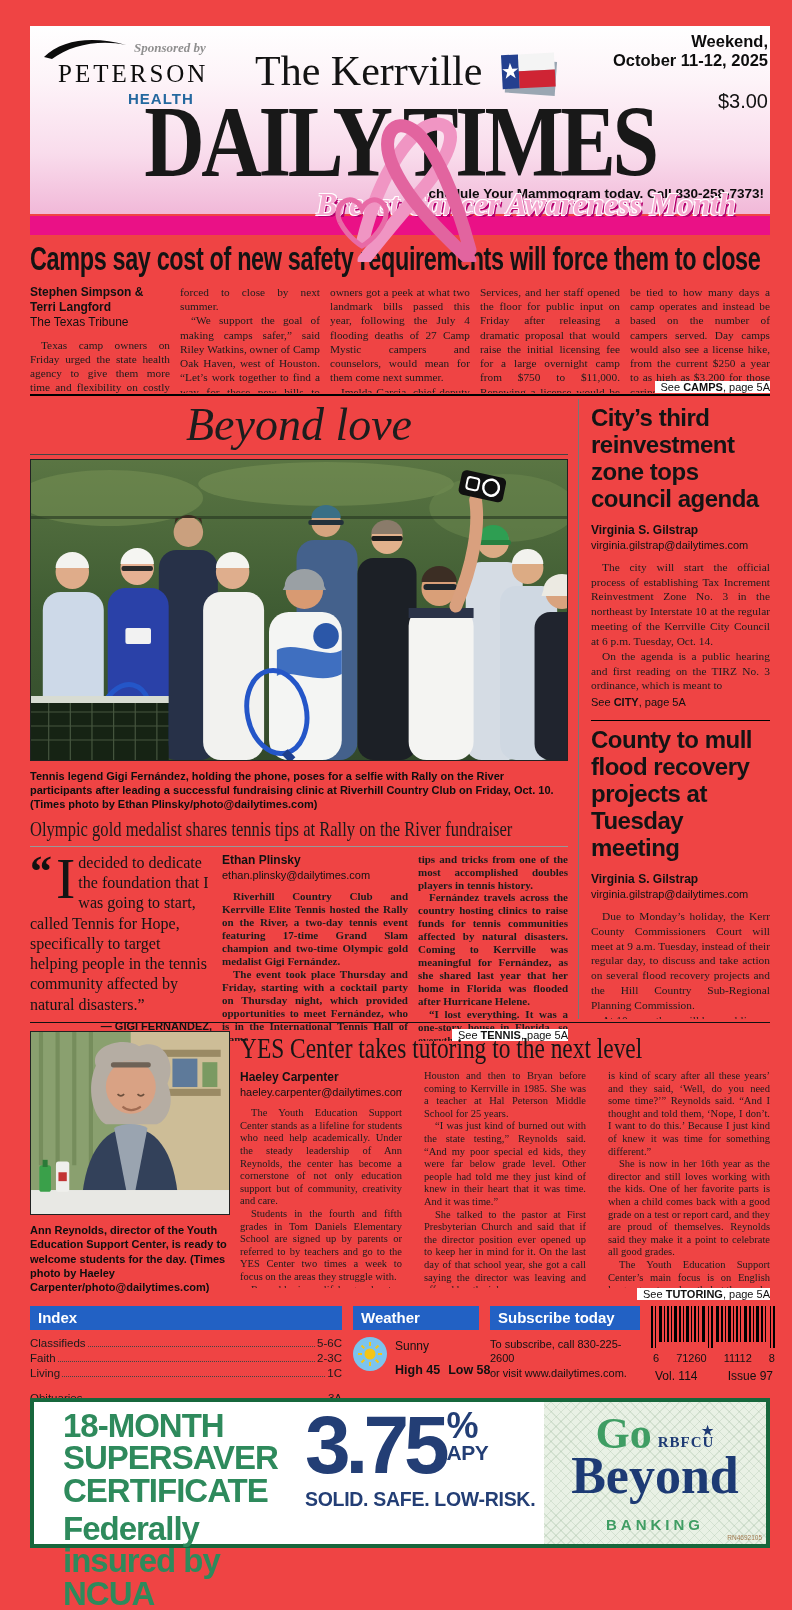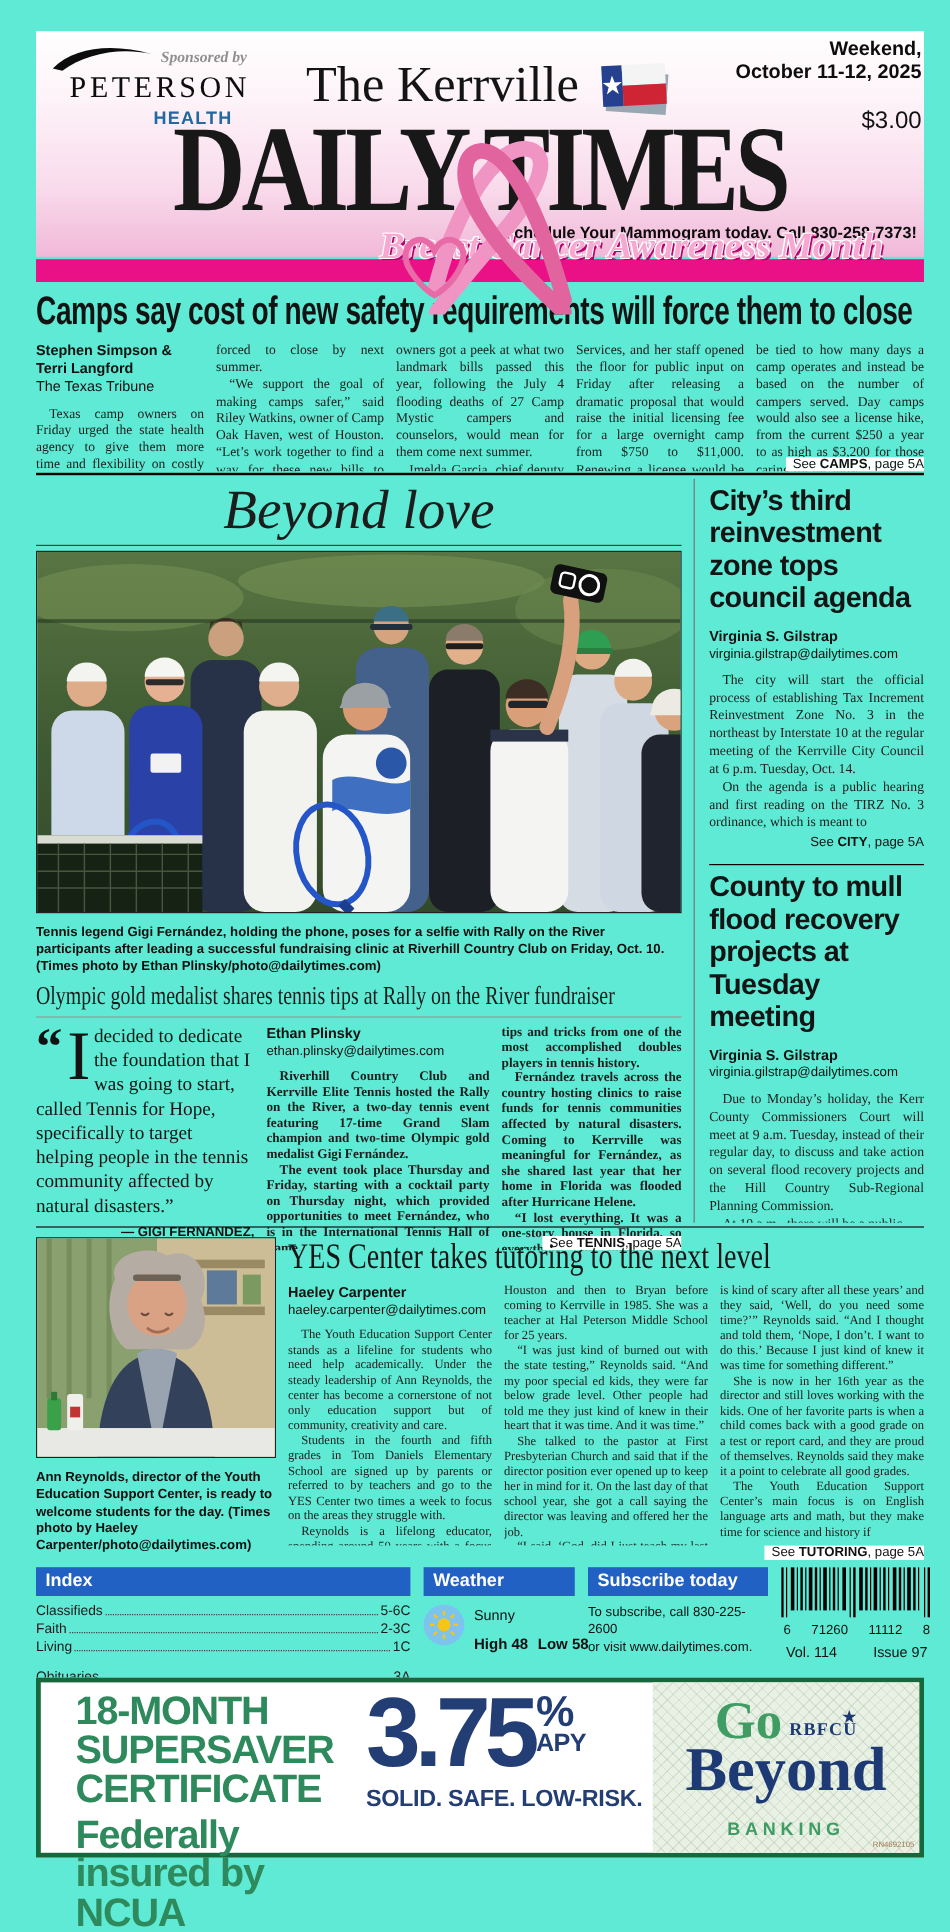--- a/index.html
+++ b/index.html
@@ -1,16 +1,16 @@
 <!DOCTYPE html>
 <html><head>
 <meta charset="utf-8">
 <style>
   html,body{margin:0;padding:0;background:#fff;}
-  .page{position:relative;width:792px;height:1610px;background:#5eead4;overflow:hidden;
+  .page{position:relative;width:792px;height:1610px;background:#ef4444;overflow:hidden;
         font-family:"Liberation Sans",sans-serif;color:#111;}
   
   .header{position:absolute;top:26px;left:30px;right:22px;height:188px;
     background:linear-gradient(180deg,#ffffff 0%,#fdf3f8 30%,#f9dcec 68%,#f1b8d8 100%);}
   .swoosh{position:absolute;left:12px;top:10px;}
   .sponsored{position:absolute;left:104px;top:14px;font:italic 700 13px "Liberation Serif",serif;color:#8f8f8f;}
   .peterson{position:absolute;left:28px;top:34px;font:400 25px "Liberation Serif",serif;letter-spacing:3px;color:#0d0d0d;}
   .health{position:absolute;left:98px;top:64px;font:700 15px "Liberation Sans",sans-serif;letter-spacing:1px;color:#24689f;}
   .kerrville-row{position:absolute;left:225px;top:24px;display:flex;align-items:flex-start;gap:16px;}
   .kerrville{font:400 42px/1 "Liberation Serif",serif;color:#141414;}
@@ -27,21 +27,21 @@
   
   .lead{position:absolute;top:242px;left:30px;right:22px;}
   .lead h1{margin:0;font:700 33px/1 "Liberation Sans",sans-serif;letter-spacing:-0.5px;color:#131313;
     white-space:nowrap;transform:scaleX(0.71);transform-origin:0 50%;width:141%;}
   .lead-cols{display:flex;gap:10px;margin-top:10px;height:108px;overflow:hidden;}
   .lead-cols .col{flex:1;position:relative;overflow:hidden;}
   .byline{font:700 12px/1.25 "Liberation Sans",sans-serif;}
   .byline-org{font:400 12px/1.3 "Liberation Sans",sans-serif;margin-bottom:7px;}
   p.art{margin:0;font:400 11.3px/1.26 "Liberation Serif",serif;text-align:justify;text-indent:11px;color:#1c1c1c;}
   p.art.cont{text-indent:0;}
-  .jump{margin:3px 0 0;font:400 11px "Liberation Sans",sans-serif;text-align:right;}
+  .jump{margin:3px 0 0;font:400 11px "Liberation Sans",sans-serif;}
   .jump b{font-weight:700;}
   .jump.abs{position:absolute;right:0;bottom:0;background:#fff;padding-left:6px;}
   .bigrule{position:absolute;top:394px;left:30px;right:22px;border-top:2.5px solid #000;}
   
   .middle{position:absolute;top:399px;left:30px;right:22px;height:620px;display:flex;}
   .feature{width:548px;box-sizing:border-box;padding-right:10px;}
   .kicker{font:italic 400 46px/1.15 "Liberation Serif",serif;text-align:center;color:#1d1d1d;}
   .thinrule{border-top:1px solid #444;margin:2px 0 4px;}
   .photo-frame{border:1px solid #222;}
   .caption{font:700 11px/1.3 "Liberation Sans",sans-serif;color:#0e0e0e;padding:4px 0 3px;}
@@ -63,21 +63,21 @@
   .rail h2{margin:6px 0 10px;font:700 24px/1.12 "Liberation Sans",sans-serif;letter-spacing:-0.5px;color:#141414;}
   .rail p.art{font-size:11.4px;line-height:1.3;}
   .rail .divider{border-top:1px solid #000;margin:12px 0 4px;}
   
   .yes{position:absolute;top:1022px;left:30px;right:22px;height:278px;border-top:1px solid #111;
     padding-top:8px;box-sizing:border-box;display:flex;gap:10px;overflow:hidden;}
   .yes-photo-wrap{width:200px;flex:none;}
   .yes-main{flex:1;position:relative;overflow:hidden;}
   .yes-head{font:400 30px/1.1 "Liberation Serif",serif;color:#161616;white-space:nowrap;
     transform:scaleX(0.78);transform-origin:0 50%;width:128%;margin-bottom:6px;}
-  .yes-cols{display:flex;gap:10px;height:218px;overflow:hidden;}
+  .yes-cols{display:flex;gap:22px;height:218px;overflow:hidden;}
   .yes-cols .col{flex:1;overflow:hidden;}
   .yes-cols p.art{font-size:10.5px;line-height:1.2;}
   
   .info{position:absolute;top:1306px;left:30px;right:22px;height:86px;display:flex;gap:11px;}
   .bar{background:#2261c4;color:#fff;font:700 15px "Liberation Sans",sans-serif;padding:3px 8px 4px;}
   .index-box{width:312px;flex:none;}
   .index-cols{display:flex;gap:10px;margin-top:7px;flex-direction:column;}
   .index-cols .icol{flex:1;}
   .idx{display:flex;align-items:baseline;font:400 11.5px "Liberation Sans",sans-serif;margin-bottom:3px;color:#1a1a1a;}
   .idx .lead-dots{flex:1;border-bottom:1.5px dotted #444;margin:0 2px 2px;}
@@ -469,21 +469,21 @@
                 <line x1="20" y1="12" x2="24" y2="12"></line>
                 <line x1="3.5" y1="3.5" x2="6.3" y2="6.3"></line>
                 <line x1="17.7" y1="17.7" x2="20.5" y2="20.5"></line>
                 <line x1="3.5" y1="20.5" x2="6.3" y2="17.7"></line>
                 <line x1="17.7" y1="6.3" x2="20.5" y2="3.5"></line>
               </g>
           </svg>
         </div>
         <div>
           <div class="wx-cond">Sunny</div>
-          <div class="wx-hl"><span>High 48</span><span>Low 58</span></div>
+          <div class="wx-hl"><span>High 45</span><span>Low 58</span></div>
         </div>
       </div>
     </div>
 
     <div class="sub-box">
       <div class="bar">Subscribe today</div>
       <div class="sub-text">
         <div>To subscribe, call 830-225-2600</div>
         <div>or visit www.dailytimes.com.</div>
       </div>

